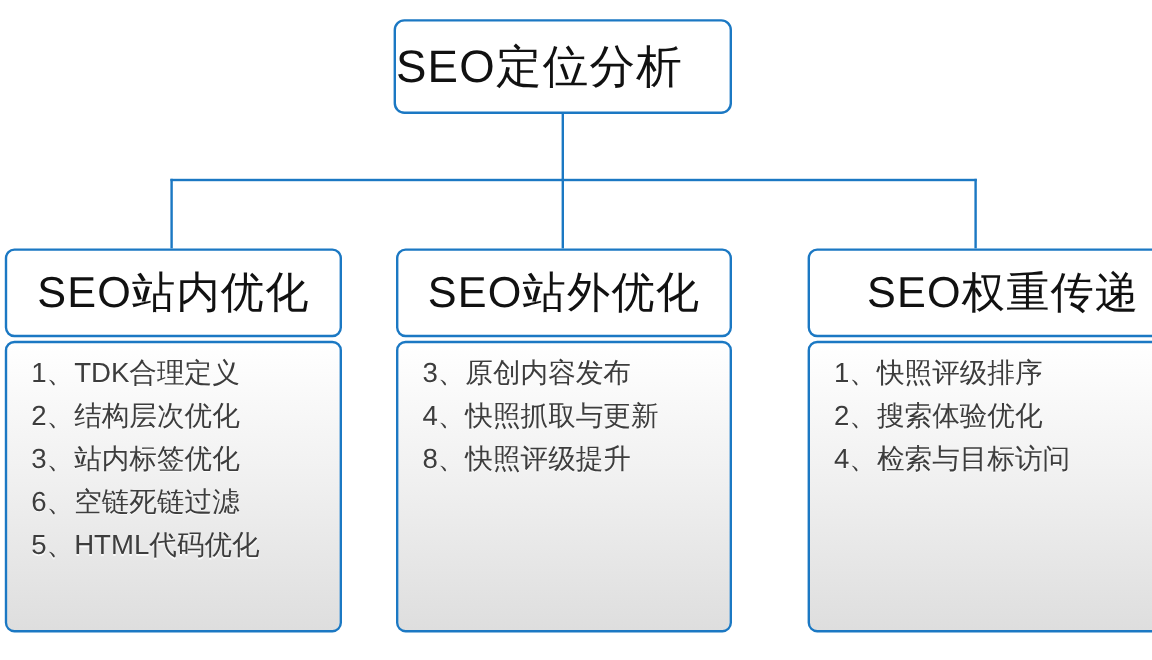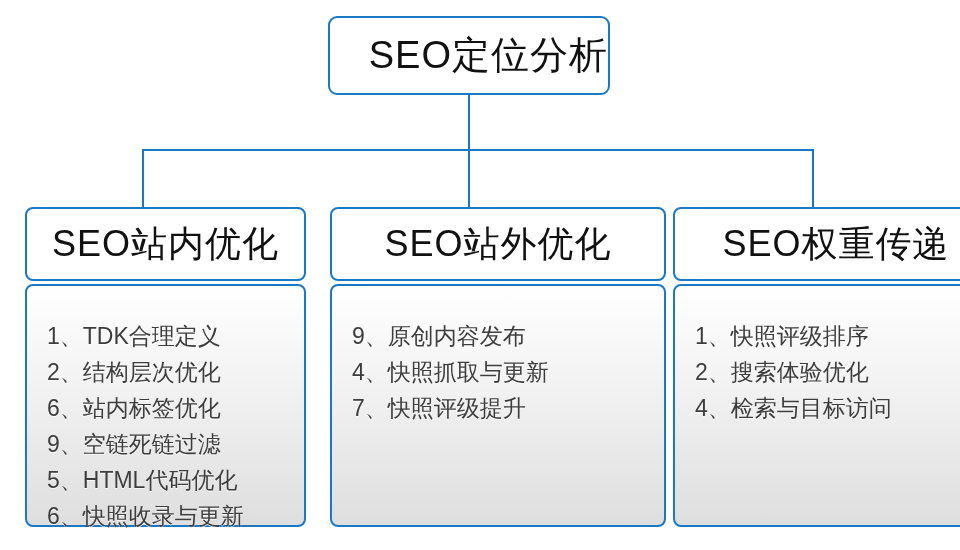--- a/index.html
+++ b/index.html
@@ -14,41 +14,41 @@
   }
   
   .line { position: absolute; background: #1b78c3; }
   .v { width: 2px; }
   .h { height: 2px; }
 
   
   .root-node {
     position: absolute; left: 328px; top: 16px; width: 282px; height: 79px;
     background: #ffffff; border: 2px solid #1b78c3; border-radius: 9px;
-    display: flex; align-items: center; justify-content: flex-end;
+    display: flex; align-items: center; justify-content: flex-start;
     font-size: 38px; color: #111111; letter-spacing: 1px;
   }
 
   
   .column { position: absolute; top: 207px; }
-  .col-0 { left: 25px;   width: 281px; }
-  .col-1 { left: 330px; width: 336px; }
+  .col-0 { left: 4px;   width: 281px; }
+  .col-1 { left: 330px; width: 280px; }
   .col-2 { left: 673px; width: 326px; }
 
   .col-header {
     height: 74px; background: #ffffff;
     border: 2px solid #1b78c3; border-radius: 8px;
     display: flex; align-items: center; justify-content: center;
     font-size: 36px; color: #111111; letter-spacing: 1px;
   }
   .col-list {
     margin-top: 3px; height: 243px;
     background: linear-gradient(180deg, #ffffff 0%, #f1f1f1 45%, #dedede 100%);
     border: 2px solid #1b78c3; border-radius: 8px;
-    padding: 32px 8px 0 20px;
+    padding: 6px 8px 0 20px;
   }
   .item {
     font-size: 23px; line-height: 36px; color: #3d3d3d;
     text-shadow: 0 1px 0 rgba(255,255,255,0.75);
     white-space: nowrap;
   }
 </style>
 </head>
 <body>
 
@@ -64,35 +64,34 @@
     <span>SEO定位分析</span>
   </div>
 
   <div class="column col-0">
     <div class="col-header">
       <span>SEO站内优化</span>
     </div>
     <div class="col-list">
       <div class="item">1、TDK合理定义</div>
       <div class="item">2、结构层次优化</div>
-      <div class="item">6、站内标签优化</div>
-      <div class="item">9、空链死链过滤</div>
+      <div class="item">3、站内标签优化</div>
+      <div class="item">6、空链死链过滤</div>
       <div class="item">5、HTML代码优化</div>
-      <div class="item">6、快照收录与更新</div>
     </div>
   </div>
 
   <div class="column col-1">
     <div class="col-header">
       <span>SEO站外优化</span>
     </div>
     <div class="col-list">
-      <div class="item">9、原创内容发布</div>
+      <div class="item">3、原创内容发布</div>
       <div class="item">4、快照抓取与更新</div>
-      <div class="item">7、快照评级提升</div>
+      <div class="item">8、快照评级提升</div>
     </div>
   </div>
 
   <div class="column col-2">
     <div class="col-header">
       <span>SEO权重传递</span>
     </div>
     <div class="col-list">
       <div class="item">1、快照评级排序</div>
       <div class="item">2、搜索体验优化</div>

